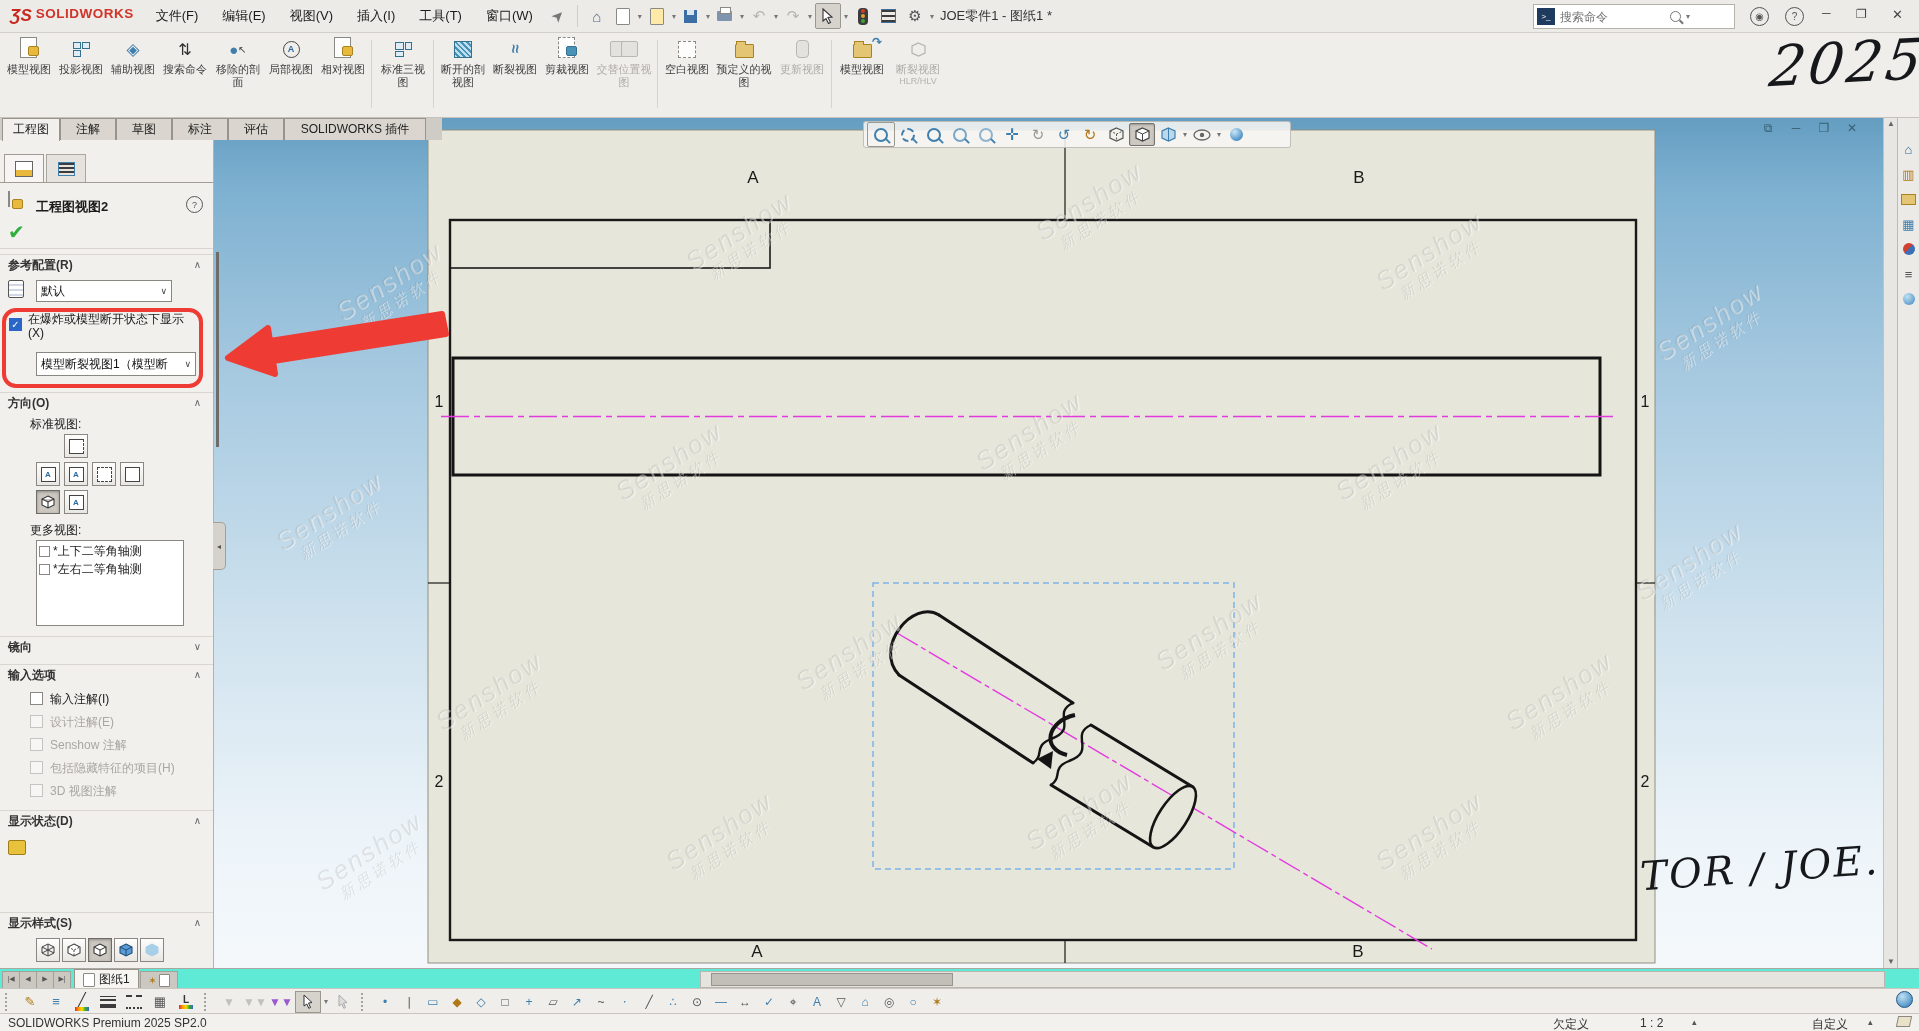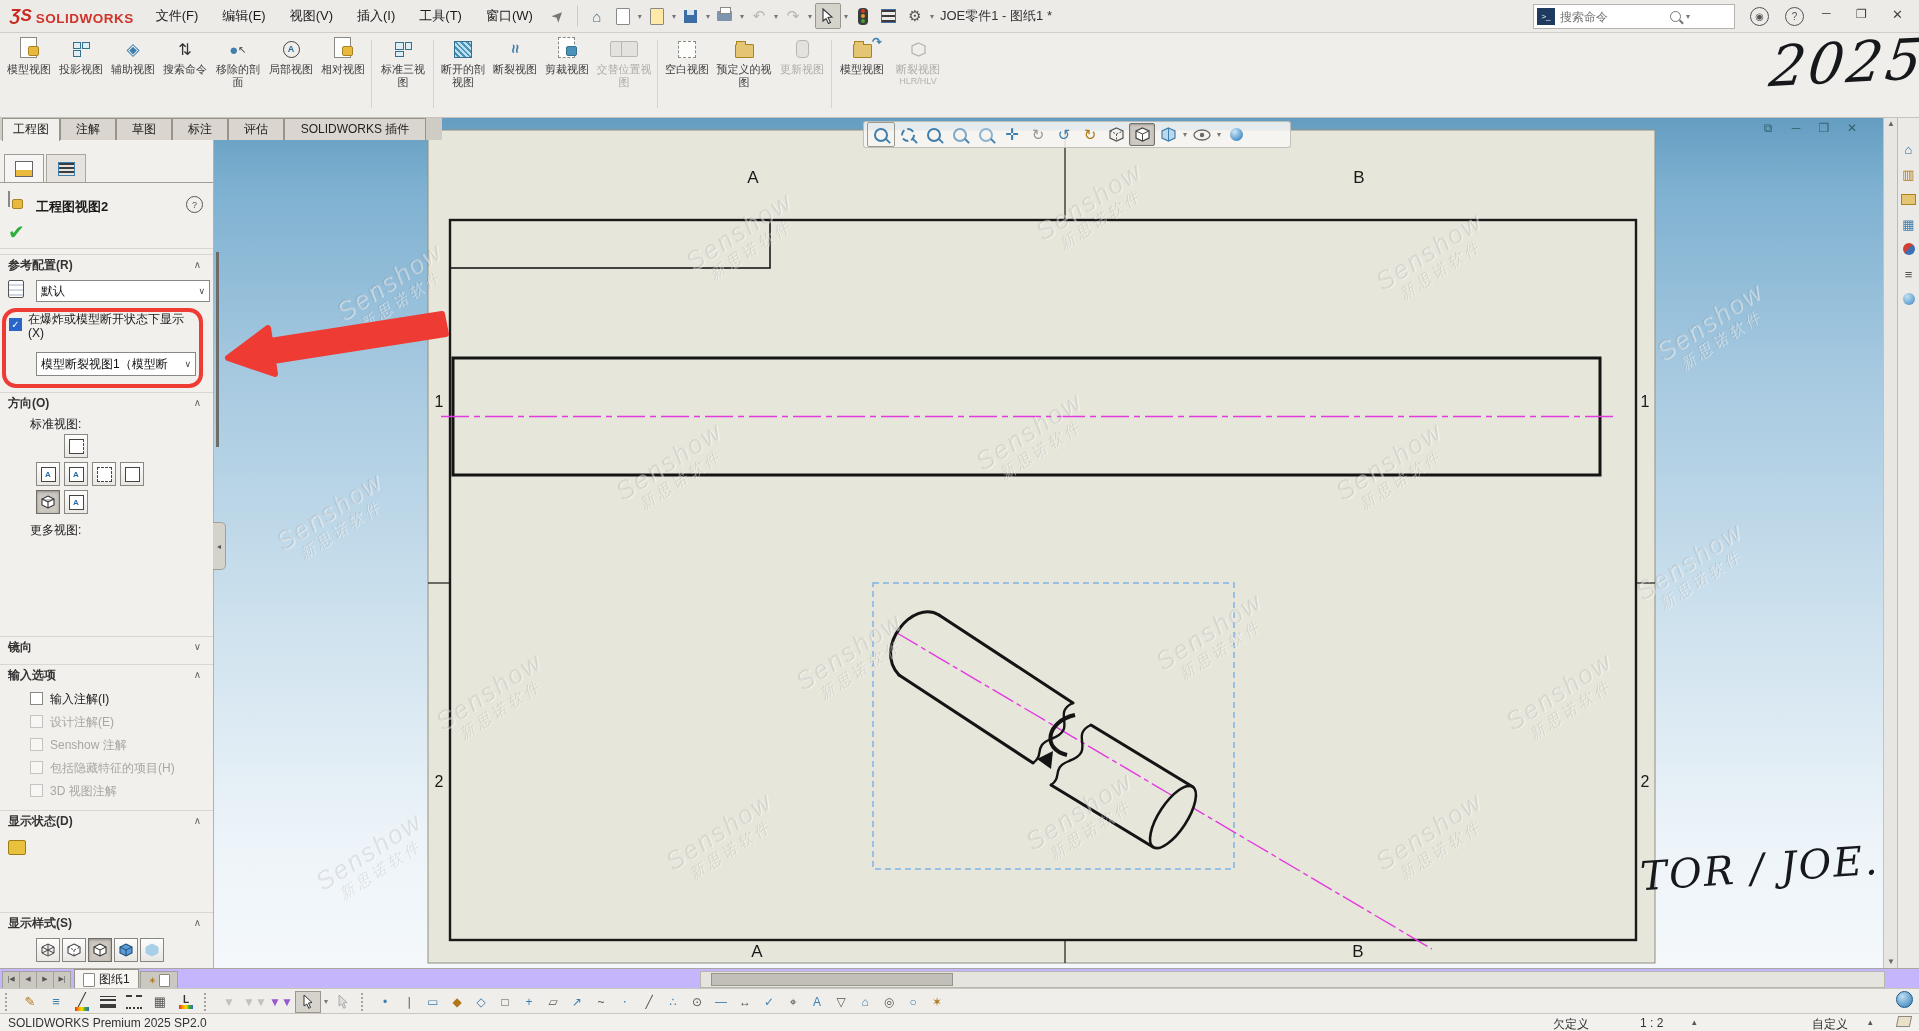--- a/index.html
+++ b/index.html
@@ -82,21 +82,21 @@
   .hic.pressed{background:#cdc9c2;border:1px solid #76736d;box-shadow:inset 0 1px 2px rgba(0,0,0,.25);box-sizing:border-box}
   .mg{width:10px;height:10px;border:2px solid #3f7fae;border-radius:50%;position:relative;display:inline-block}
   .mg::after{content:"";position:absolute;left:9px;top:10px;width:6px;height:2px;background:#3f7fae;transform:rotate(45deg)}
   .docctl{position:absolute;left:1545px;top:4px;display:flex;gap:8px;z-index:6;color:#34606e;font-size:12px}
   .docctl span{width:20px;text-align:center;cursor:default}
   
   .vscroll{left:1883px;top:117px;width:14px;height:851px;background:#e8e6e2;border-left:1px solid #c5c2bc;z-index:5;font-size:8px;color:#666;text-align:center}
   .taskstrip{left:1897px;top:117px;width:22px;height:851px;background:#eceae6;border-left:1px solid #bdbab4;z-index:5;display:flex;flex-direction:column;align-items:center;padding-top:24px;box-sizing:border-box;gap:9px}
   .tico{width:16px;height:16px;display:flex;align-items:center;justify-content:center;font-size:13px}
   
-  .sheetbar{left:0;top:968px;width:1919px;height:20px;background:#c4b5fd;border-top:1px solid #aaa7a0;z-index:70}
+  .sheetbar{left:0;top:968px;width:1919px;height:20px;background:#5eead4;border-top:1px solid #aaa7a0;z-index:70}
   .navb{position:absolute;top:2px;width:16px;height:16px;background:#cbc8c1;border:1px solid #a3a099;font-size:7px;line-height:14px;text-align:center;color:#555}
   .sheettab{position:absolute;top:0;height:19px;background:#f6f5f2;border:1px solid #97948c;border-bottom:0;display:flex;align-items:center;padding:0 8px;gap:4px;font-size:12px}
   .addtab{position:absolute;top:2px;height:17px;width:36px;background:#cbc8c1;border:1px solid #a3a099;border-bottom:0;display:flex;align-items:center;justify-content:center}
   .hscroll{position:absolute;top:2px;height:15px;background:#e6e4df;border:1px solid #b9b6b0}
   .hthumb{position:absolute;top:1px;height:11px;background:#c2bfb8;border:1px solid #98958e}
   .btoolbar{left:0;top:988px;width:1919px;height:25px;background:#f0eeeb;border-top:1px solid #c9c6c0;z-index:70;display:flex;align-items:center}
   .bico{width:24px;height:20px;display:flex;align-items:center;justify-content:center;font-size:13px;margin:0 1px}
   .fi{width:24px;height:20px;display:flex;align-items:center;justify-content:center;font-size:12px}
   .grip{width:5px;height:18px;border-left:2px dotted #a6a39c;margin:0 5px}
   .funnel{font-size:12px}
@@ -307,21 +307,21 @@
   <span class="tico">
       <i style="width:12px;height:12px;border-radius:50%;background:linear-gradient(135deg,#d04030 50%,#3a6fb5 50%)"></i>
     </span>
   <span class="tico" style="color:#555">≡</span>
   <span class="tico">
       <i style="width:12px;height:12px;border-radius:50%;background:radial-gradient(circle at 35% 30%,#bfe0f2,#3f86c0)"></i>
     </span>
 </div>
 
 <div class="abs titlebar">
-  <div style="display:flex;align-items:flex-end;padding:0 10px">
+  <div style="display:flex;align-items:flex-start;padding:0 10px">
     <span style="font-style:italic;font-weight:bold;color:#c8281e;font-size:17px">ƷS</span>
     <span style="color:#d0342a;font-weight:bold;font-size:13.5px;letter-spacing:.5px;margin-left:4px">SOLIDWORKS</span>
   </div>
   <span class="menu-item">文件(F)</span>
   <span class="menu-item">编辑(E)</span>
   <span class="menu-item">视图(V)</span>
   <span class="menu-item">插入(I)</span>
   <span class="menu-item">工具(T)</span>
   <span class="menu-item">窗口(W)</span>
   <span class="qbtn" style="transform:rotate(-45deg);color:#777">➤</span>
@@ -529,21 +529,21 @@
   <div class="abs" style="left:0;top:42px;width:213px;height:1px;background:#a19d96"></div>
 
   <div class="abs" style="left:8px;top:52px"><span class="yellow-doc"></span></div>
   <div class="abs" style="left:36px;top:58px;font-size:13px;font-weight:bold;color:#1a1a1a">工程图视图2</div>
   <span class="abs circ-ic" style="left:186px;top:56px;width:15px;height:15px;font-size:9px">?</span>
   <div class="abs" style="left:8px;top:80px;color:#2fae3e;font-size:20px;font-weight:bold">✔</div>
   <div class="abs" style="left:0;top:108px;width:213px;height:1px;background:#d8d5d0"></div>
 
   <div class="sect-h" style="top:114px"><span>参考配置(R)</span><span class="chev">∧</span></div>
   <div class="abs" style="left:8px;top:140px"><span style="display:inline-block;width:14px;height:16px;border:1.4px solid #555;border-radius:2px;background:repeating-linear-gradient(#fff 0 3px,#cfd8e4 3px 5px)"></span></div>
-  <div class="combo" style="left:36px;top:140px;width:174px;height:22px">
+  <div class="combo" style="left:36px;top:140px;width:136px;height:22px">
       <span>默认</span>
       <span class="cr">∨</span>
     </div>
 
   <div class="cb on" style="left:9px;top:178px">✓</div>
   <div class="plabel" style="left:28px;top:172px;width:172px;white-space:normal;line-height:14px"><span>在爆炸或模型断开状态下显示</span><br><span>(X)</span></div>
   <div class="combo" style="left:36px;top:212px;width:160px;height:24px">
       <span style="overflow:hidden;white-space:nowrap">模型断裂视图1（模型断</span>
       <span class="cr">∨</span>
     </div>
@@ -568,20 +568,30 @@
     </div>
   <div class="vbtn pressed" style="left:36px;top:350px">
       <svg width="16" height="16">
         <path d="M8 2 L14 5 L14 11 L8 14 L2 11 L2 5 Z M2 5 L8 8 L14 5 M8 8 L8 14" fill="#fff" stroke="#333" stroke-width="1.1"></path>
       </svg>
     </div>
   <div class="vbtn" style="left:64px;top:350px">
       <span class="vic">A</span>
     </div>
   <div class="plabel" style="left:30px;top:382px">更多视图:</div>
+  <div class="listbox" style="left:36px;top:400px;width:146px;height:84px">
+    <div style="display:flex;align-items:center;gap:3px;padding:2px 2px 0">
+        <span class="cb sm" style="position:static"></span>
+        <span style="font-size:12px">*上下二等角轴测</span>
+      </div>
+    <div style="display:flex;align-items:center;gap:3px;padding:1px 2px 0">
+        <span class="cb sm" style="position:static"></span>
+        <span style="font-size:12px">*左右二等角轴测</span>
+      </div>
+  </div>
 
   <div class="sect-h" style="top:496px"><span>镜向</span><span class="chev">∨</span></div>
 
   <div class="sect-h" style="top:524px"><span>输入选项</span><span class="chev">∧</span></div>
   <div class="cb" style="left:30px;top:552px"></div>
   <div class="plabel" style="left:50px;top:551px">输入注解(I)</div>
   <div class="cb dis" style="left:30px;top:575px"></div>
   <div class="plabel dis" style="left:50px;top:574px">设计注解(E)</div>
   <div class="cb dis" style="left:30px;top:598px"></div>
   <div class="plabel dis" style="left:50px;top:597px">Senshow 注解</div>

